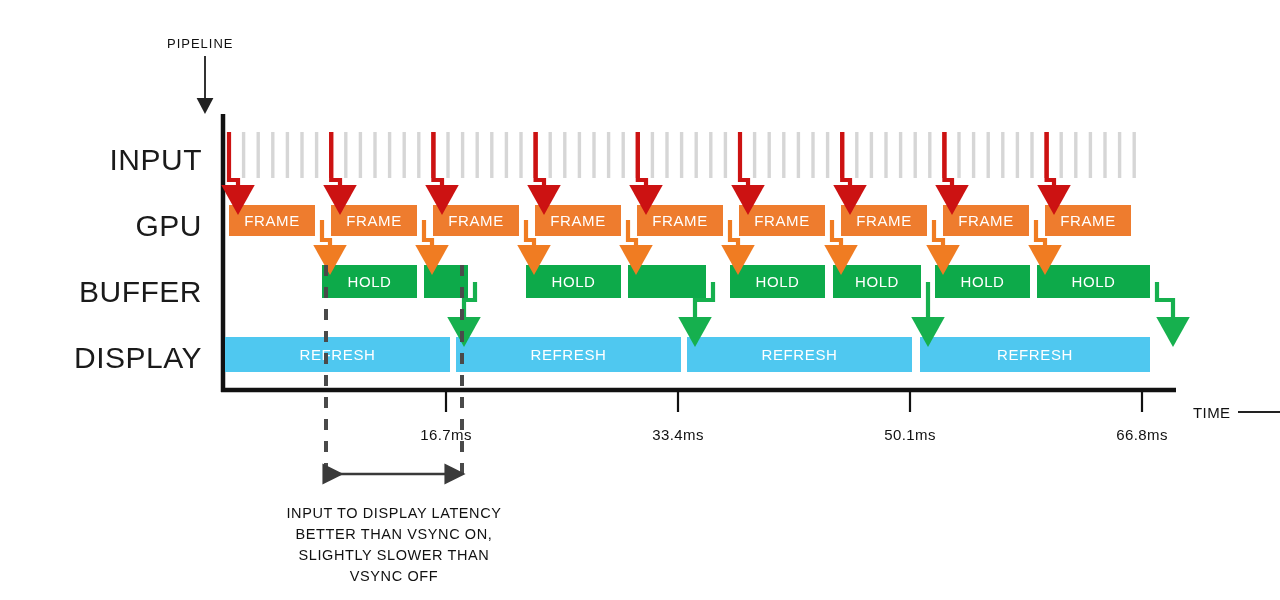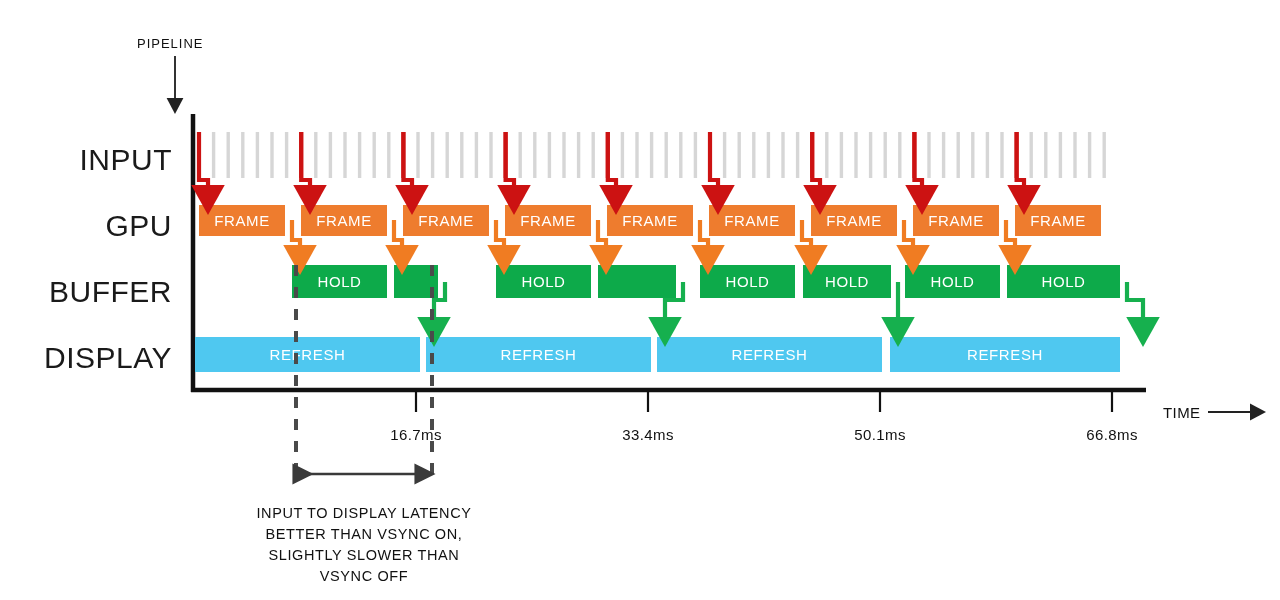--- a/index.html
+++ b/index.html
@@ -1,18 +1,18 @@
 <!DOCTYPE html>
 <html><head>
 <meta charset="utf-8">
 <style>
   html,body{margin:0;padding:0;background:#ffffff;}
   body{width:1280px;height:600px;overflow:hidden;
        font-family:"Liberation Sans","DejaVu Sans",sans-serif;}
-  #stage{position:relative;width:1069px;height:600px;}
+  #stage{position:relative;width:1069px;height:600px;margin-left:30px;}
   svg{display:block;}
   .rowlabel{font-size:30px;fill:#1a1a1a;letter-spacing:0.5px;}
   .boxlabel{font-size:15px;fill:#ffffff;letter-spacing:0.6px;}
   .pipeline{font-size:13px;fill:#111111;letter-spacing:1px;}
   .timelbl{font-size:15px;fill:#111111;letter-spacing:0.4px;}
   .caption{font-size:14.5px;fill:#111111;letter-spacing:0.6px;}
 </style>
 </head>
 <body>
 

